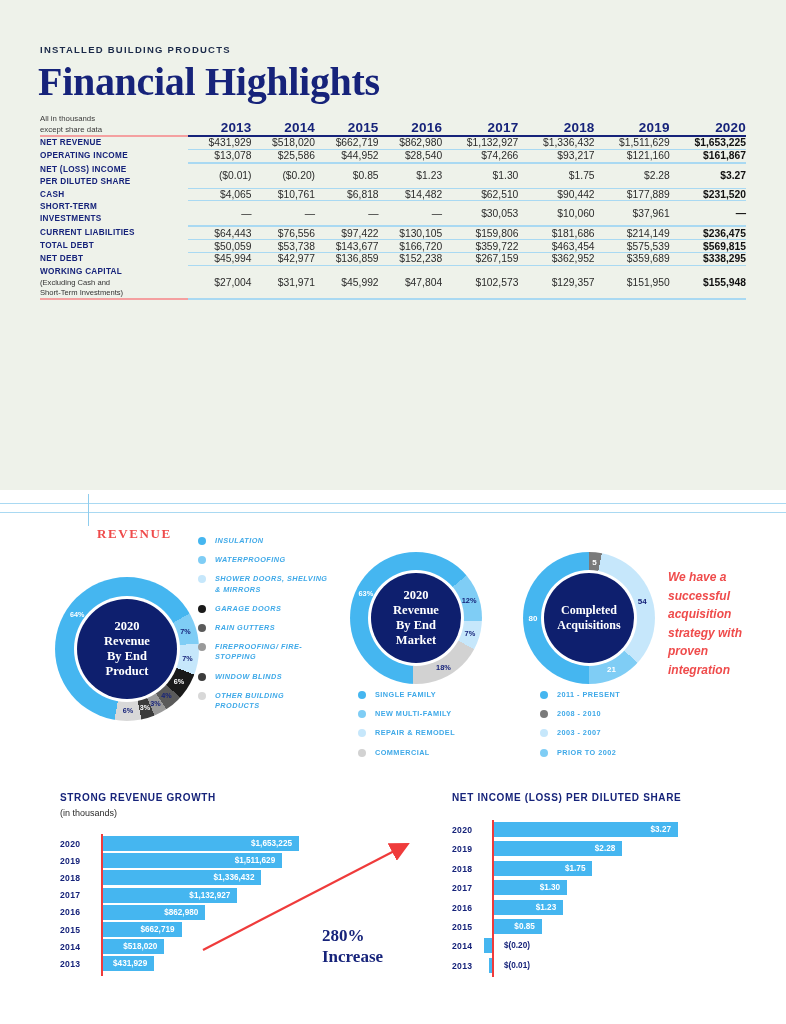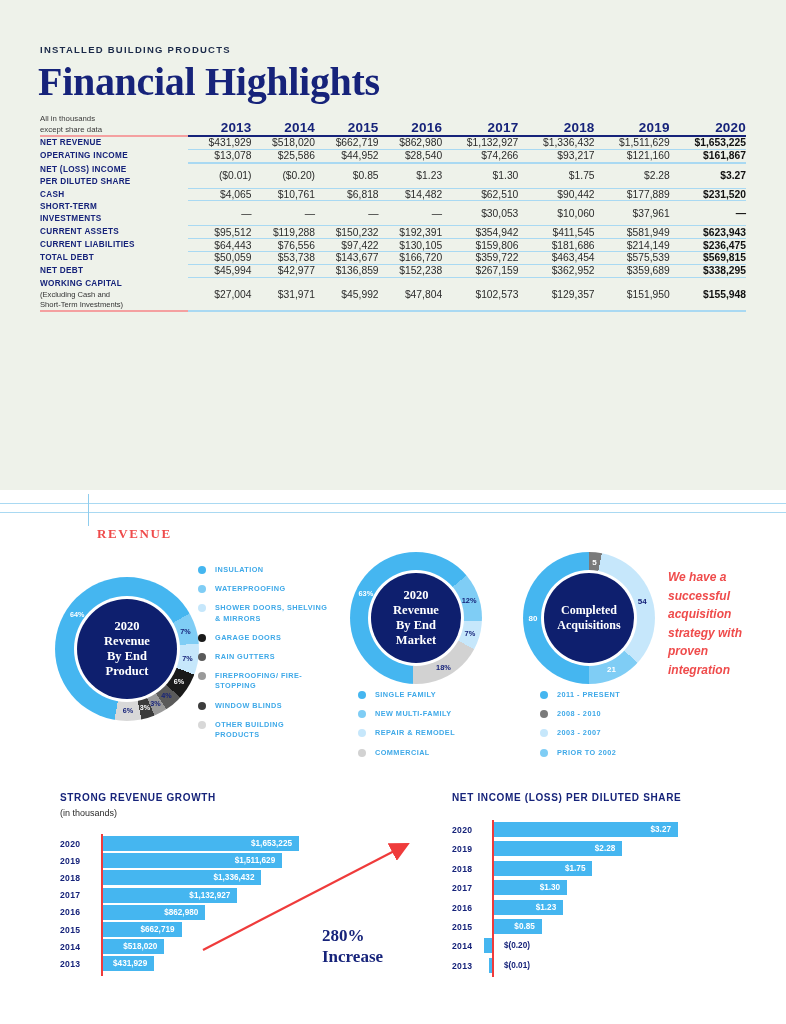--- a/index.html
+++ b/index.html
@@ -243,31 +243,20 @@
           <td class="cell">—</td>
           <td class="cell">$30,053</td>
           <td class="cell">$10,060</td>
           <td class="cell">$37,961</td>
           <td class="cell bold">—</td>
         </tr>
         <tr class="sep">
           <td class="s-none"></td>
           <td class="s-blue" colspan="8"></td>
         </tr>
-        <tr>
-          <td class="row-label lbl-col">CURRENT ASSETS</td>
-          <td class="cell">$95,512</td>
-          <td class="cell">$119,288</td>
-          <td class="cell">$150,232</td>
-          <td class="cell">$192,391</td>
-          <td class="cell">$354,942</td>
-          <td class="cell">$411,545</td>
-          <td class="cell">$581,949</td>
-          <td class="cell bold">$623,943</td>
-        </tr>
         <tr class="sep">
           <td class="s-none"></td>
           <td class="s-blue" colspan="8"></td>
         </tr>
         <tr>
           <td class="row-label lbl-col">CURRENT LIABILITIES</td>
           <td class="cell">$64,443</td>
           <td class="cell">$76,556</td>
           <td class="cell">$97,422</td>
           <td class="cell">$130,105</td>
@@ -343,21 +332,21 @@
       <div class="slice-lbl white" style="left: 22.1542px; top: 36.8376px; transform: translate(-50%, -50%); font-size: 7.2px;">64%</div>
       <div class="slice-lbl" style="left: 130.335px; top: 54.1653px; transform: translate(-50%, -50%); font-size: 7.2px;">7%</div>
       <div class="slice-lbl" style="left: 132.376px; top: 80.7004px; transform: translate(-50%, -50%); font-size: 7.2px;">7%</div>
       <div class="slice-lbl white" style="left: 123.955px; top: 103.963px; transform: translate(-50%, -50%); font-size: 7.2px;">6%</div>
       <div class="slice-lbl" style="left: 111.535px; top: 118.454px; transform: translate(-50%, -50%); font-size: 7.2px;">4%</div>
       <div class="slice-lbl" style="left: 100.45px; top: 125.959px; transform: translate(-50%, -50%); font-size: 7.2px;">3%</div>
       <div class="slice-lbl white" style="left: 89.8347px; top: 130.335px; transform: translate(-50%, -50%); font-size: 7.2px;">3%</div>
       <div class="slice-lbl" style="left: 72.8517px; top: 132.994px; transform: translate(-50%, -50%); font-size: 7.2px;">6%</div>
     </div>
   </div>
-<div class="legend" id="legend1" style="left:198px; top:565px; width:130px;">
+<div class="legend" id="legend1" style="left:198px; top:536px; width:130px;font-style:italic;">
     <div class="li">
       <span class="dot" style="background: rgb(69, 182, 240);"></span>
       <span class="ltxt">INSULATION</span>
     </div>
     <div class="li">
       <span class="dot" style="background: rgb(127, 205, 245);"></span>
       <span class="ltxt">WATERPROOFING</span>
     </div>
     <div class="li">
       <span class="dot" style="background: rgb(198, 231, 251);"></span>

